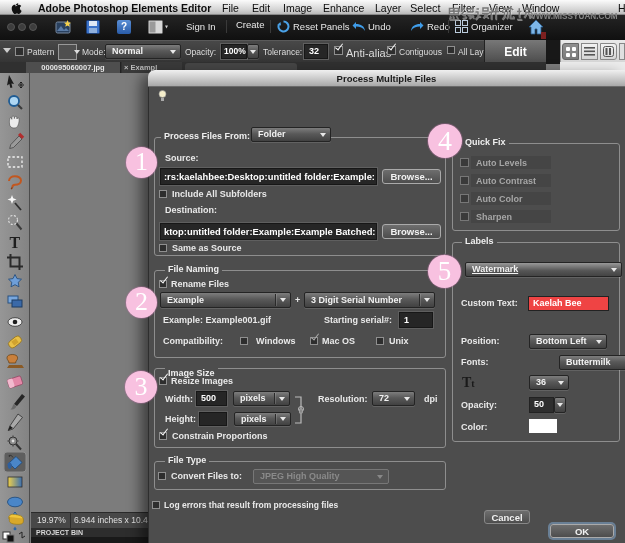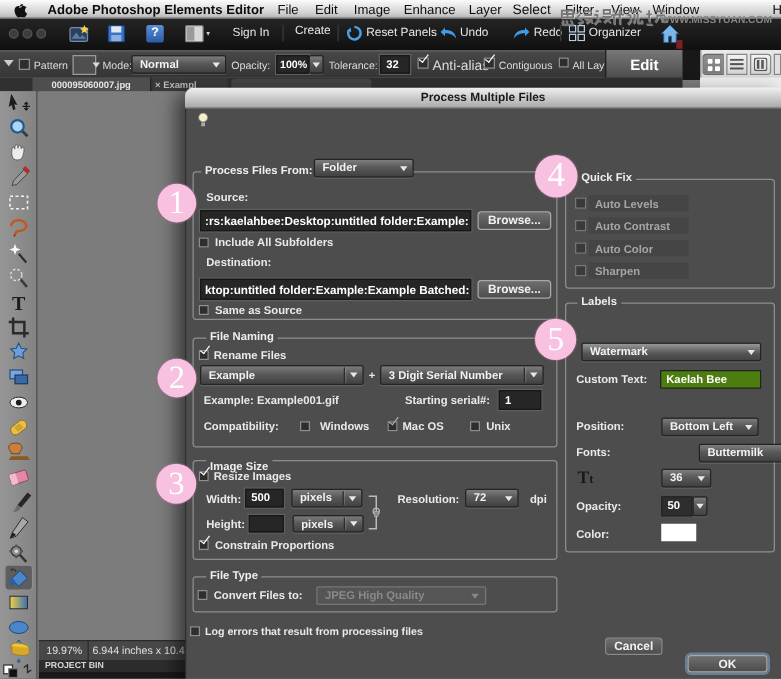--- a/index.html
+++ b/index.html
@@ -386,23 +386,23 @@
   <div class="lbl" style="left:328px;top:106px;color:#a6a6a6;">Auto Contrast</div>
   <div class="cb" style="left:312px;top:124px;width:9px;height:9px;background:#3a3a3a;border-color:#777;"></div>
   <div class="abs" style="left:323px;top:122px;width:80px;height:13px;background:#454545;"></div>
   <div class="lbl" style="left:328px;top:124px;color:#a6a6a6;">Auto Color</div>
   <div class="cb" style="left:312px;top:142px;width:9px;height:9px;background:#3a3a3a;border-color:#777;"></div>
   <div class="abs" style="left:323px;top:140px;width:80px;height:13px;background:#454545;"></div>
   <div class="lbl" style="left:328px;top:142px;color:#a6a6a6;">Sharpen</div>
 
   <div class="grp" style="left:304px;top:172px;width:168px;height:200px;"></div>
   <div class="gtitle" style="left:314px;top:166px;">Labels</div>
-  <div class="dd" style="left:317px;top:204px;width:144px;height:15px;background:linear-gradient(#999,#555 60%,#444);">Watermark<span class="ar"></span></div>
+  <div class="dd" style="left:317px;top:192px;width:157px;height:15px;background:linear-gradient(#999,#555 60%,#444);text-decoration:underline;">Watermark<span class="ar"></span></div>
   <div class="lbl" style="left:313px;top:228px;">Custom Text:</div>
-  <div class="fld" style="left:380px;top:226px;width:81px;height:15px;background:#4d7c0f;box-shadow:none;border-color:#222;">Kaelah Bee</div>
+  <div class="fld" style="left:380px;top:226px;width:81px;height:15px;background:#ef4444;box-shadow:none;border-color:#222;">Kaelah Bee</div>
   <div class="lbl" style="left:313px;top:266px;">Position:</div>
   <div class="dd" style="left:381px;top:264px;width:78px;height:15px;">Bottom Left<span class="ar"></span></div>
   <div class="lbl" style="left:313px;top:287px;">Fonts:</div>
   <div class="dd" style="left:381px;top:285px;width:78px;height:15px;margin-left:30px;">Buttermilk<span class="ar"></span></div>
   <div class="abs" style="left:314px;top:305px;color:#1a1a1a;font-family:'Liberation Serif',serif;font-size:14px;font-weight:bold;">T<span style="font-size:10px;">t</span></div>
   <div class="dd" style="left:381px;top:305px;width:40px;height:15px;">36<span class="ar"></span></div>
   <div class="lbl" style="left:313px;top:330px;">Opacity:</div>
   <div class="fld" style="left:381px;top:327px;width:25px;height:16px;background:#2e2e2e;box-shadow:none;border-color:#222;">50</div>
   <div class="dd" style="left:406px;top:327px;width:12px;height:16px;">
       <span class="ar" style="right:2.5px"></span>

